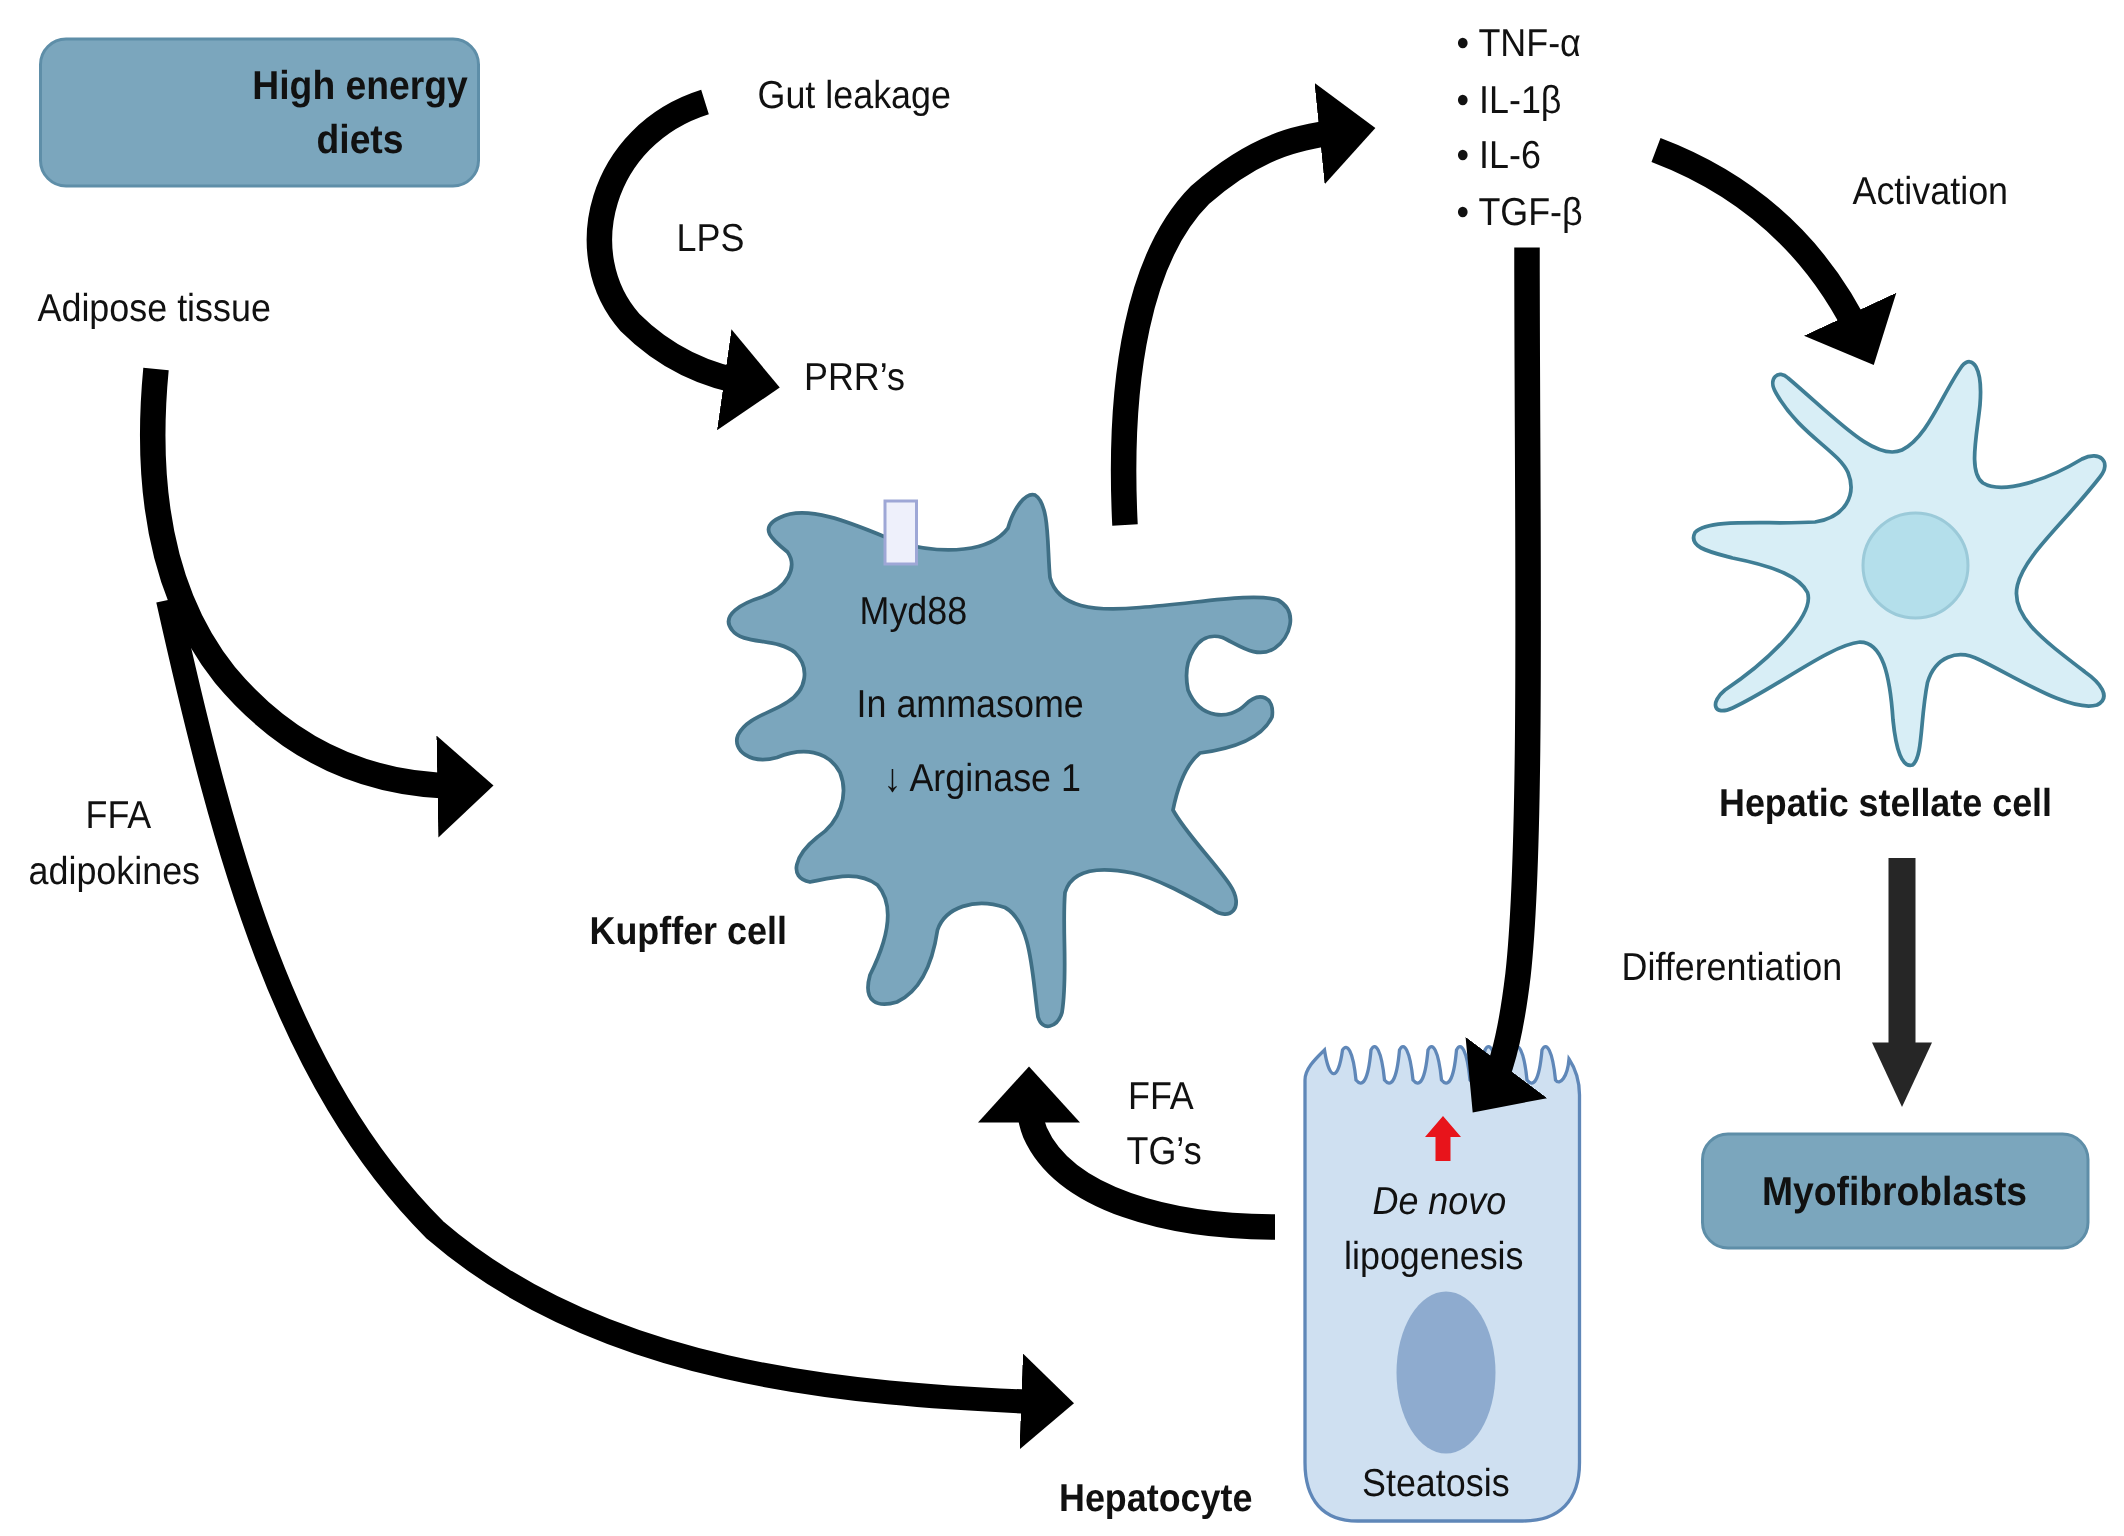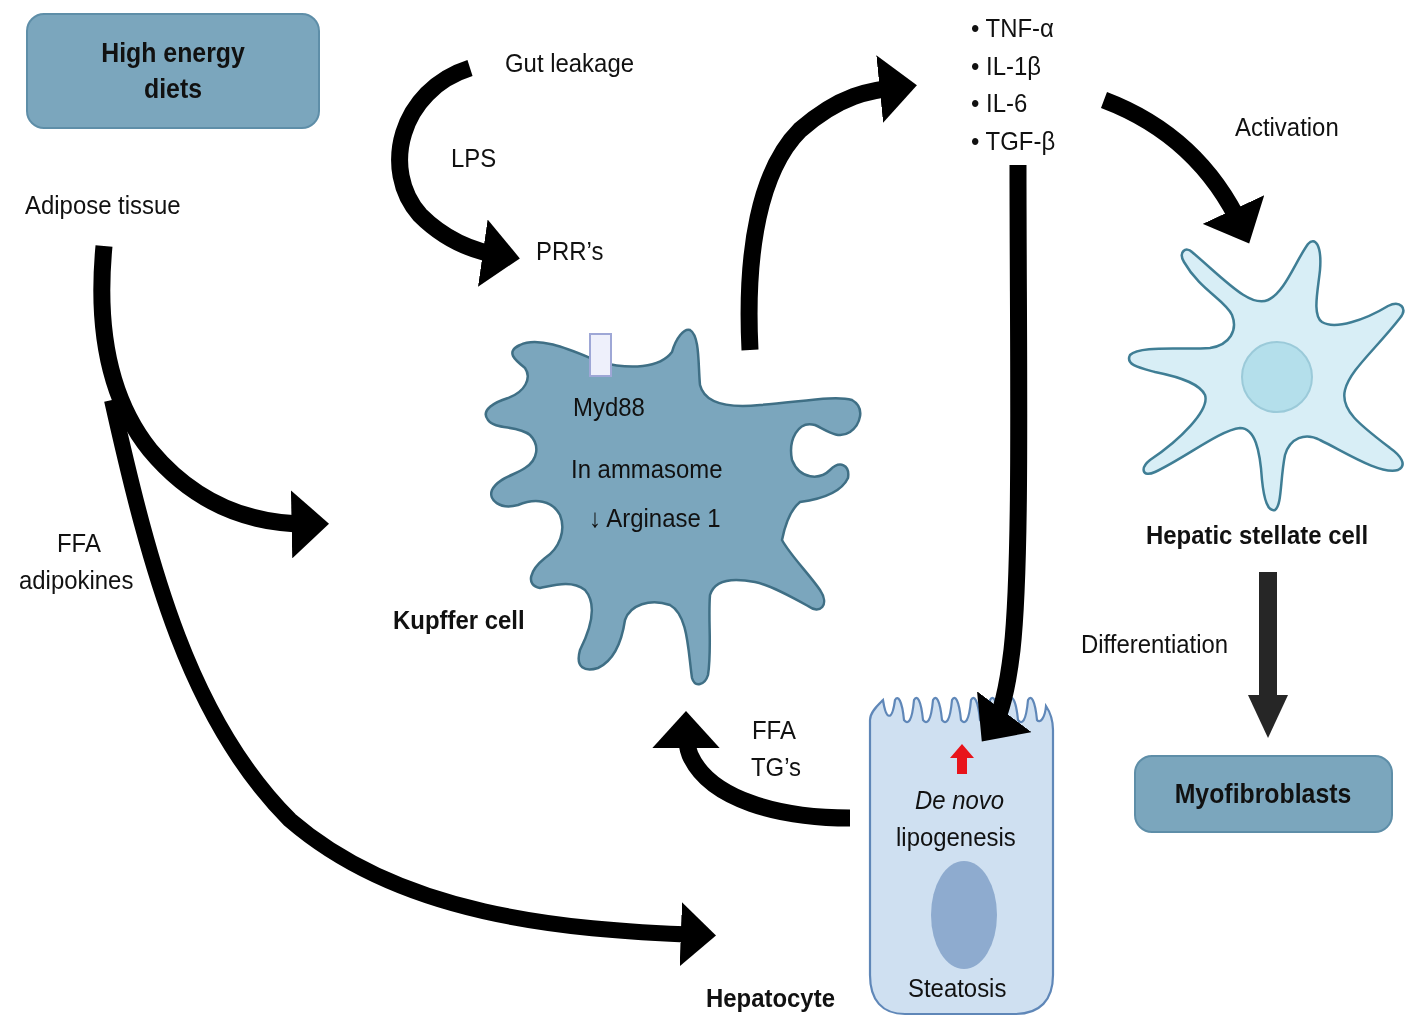--- a/index.html
+++ b/index.html
@@ -69,21 +69,21 @@
   <path d="M1018,165 C1018,350 1022,560 1012,650 C1006,700 998,720 992,728" fill="none" stroke="#000" stroke-width="17" marker-end="url(#ah)"></path>
 
   <path d="M1104,100 C1170,125 1215,170 1242,228" fill="none" stroke="#000" stroke-width="17" marker-end="url(#ah)"></path>
 
   <path d="M850,818 C780,818 710,800 690,755 C686,745 686,735 686,728" fill="none" stroke="#000" stroke-width="17" marker-end="url(#ah)"></path>
 
   <rect x="1259" y="572" width="18" height="125" fill="#262626"></rect>
   <path d="M1248,695 L1288,695 L1268,738 Z" fill="#262626"></path>
 </svg>
 
-<div class="box" style="left:26px;top:13px;width:294px;height:116px;">
+<div class="box" style="left:26px;top:25px;width:294px;height:100px;justify-content:flex-end;">
   <span>
     <div>High energy</div>
     <div>diets</div>
   </span>
 </div>
 <div class="box" style="left:1134px;top:755px;width:259px;height:78px;">
   <span>Myofibroblasts</span>
 </div>
 
 <div class="lbl" style="left:25px;top:192px;">Adipose tissue</div>

